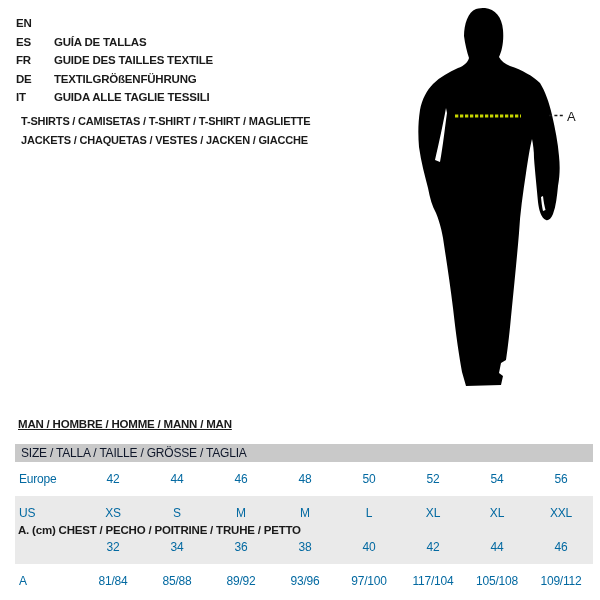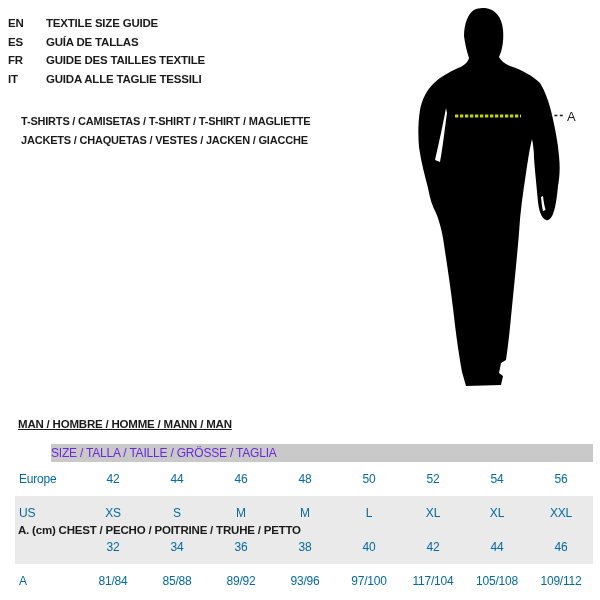--- a/index.html
+++ b/index.html
@@ -2,57 +2,60 @@
 <html><head>
 <meta charset="utf-8">
 <style>
   html,body { margin:0; padding:0; }
   .page {
     position:relative; width:600px; height:600px; background:#ffffff;
     font-family:"Liberation Sans", sans-serif; color:#1a1a1a; overflow:hidden;
     letter-spacing:-0.2px;
   }
   
-  .lang-block { position:absolute; left:8px; top:14px; }
+  .lang-block { position:absolute; left:16px; top:14px; }
   .lang-row { display:grid; grid-template-columns:38px auto; height:18.5px; align-items:center; }
   .lang-code, .lang-label { font-weight:bold; font-size:11.5px; white-space:nowrap; }
   
   .cat-block { position:absolute; left:21px; top:112px; }
   .cat-line { font-weight:bold; font-size:11px; line-height:19px; white-space:nowrap; }
   
   .figure-wrap { position:absolute; left:400px; top:0; width:200px; height:400px; }
   
   .man-heading { position:absolute; left:18px; top:418px; font-weight:bold; font-size:11.5px; white-space:nowrap;text-decoration:underline; }
   
   .size-table { position:absolute; left:15px; top:444px; width:578px; }
-  .st-header { background:#c9c9c9; height:18px; line-height:18px; font-size:12px; color:#6d28d9; white-space:nowrap;margin-left:36px; }
+  .st-header { background:#c9c9c9; height:18px; line-height:18px; padding-left:6px; font-size:12px; color:#0f172a; white-space:nowrap; }
   .st-row { display:grid; grid-template-columns:66px repeat(8,1fr); height:34px; align-items:center; font-size:12px; color:#0369a1; }
   .st-row .lbl { text-align:left; padding-left:4px; }
   .st-row .val { text-align:center; }
   .st-row.stripe { background:#eaeaea; }
   
   .footnote { position:absolute; left:18px; top:524px; font-weight:bold; font-size:11.5px; white-space:nowrap; }
 </style>
 </head>
 <body>
 
 <div class="page">
 
   <div class="lang-block">
     <div class="lang-row">
       <span class="lang-code">EN</span>
-      <span class="lang-label">TEXTILE SIZE GUIDE</span>
     </div>
     <div class="lang-row">
       <span class="lang-code">ES</span>
       <span class="lang-label">GUÍA DE TALLAS</span>
     </div>
     <div class="lang-row">
       <span class="lang-code">FR</span>
       <span class="lang-label">GUIDE DES TAILLES TEXTILE</span>
+    </div>
+    <div class="lang-row">
+      <span class="lang-code">DE</span>
+      <span class="lang-label">TEXTILGRÖßENFÜHRUNG</span>
     </div>
     <div class="lang-row">
       <span class="lang-code">IT</span>
       <span class="lang-label">GUIDA ALLE TAGLIE TESSILI</span>
     </div>
   </div>
 
   <div class="cat-block">
     <div class="cat-line">T-SHIRTS / CAMISETAS / T-SHIRT / T-SHIRT / MAGLIETTE</div>
     <div class="cat-line">JACKETS / CHAQUETAS / VESTES / JACKEN / GIACCHE</div>

